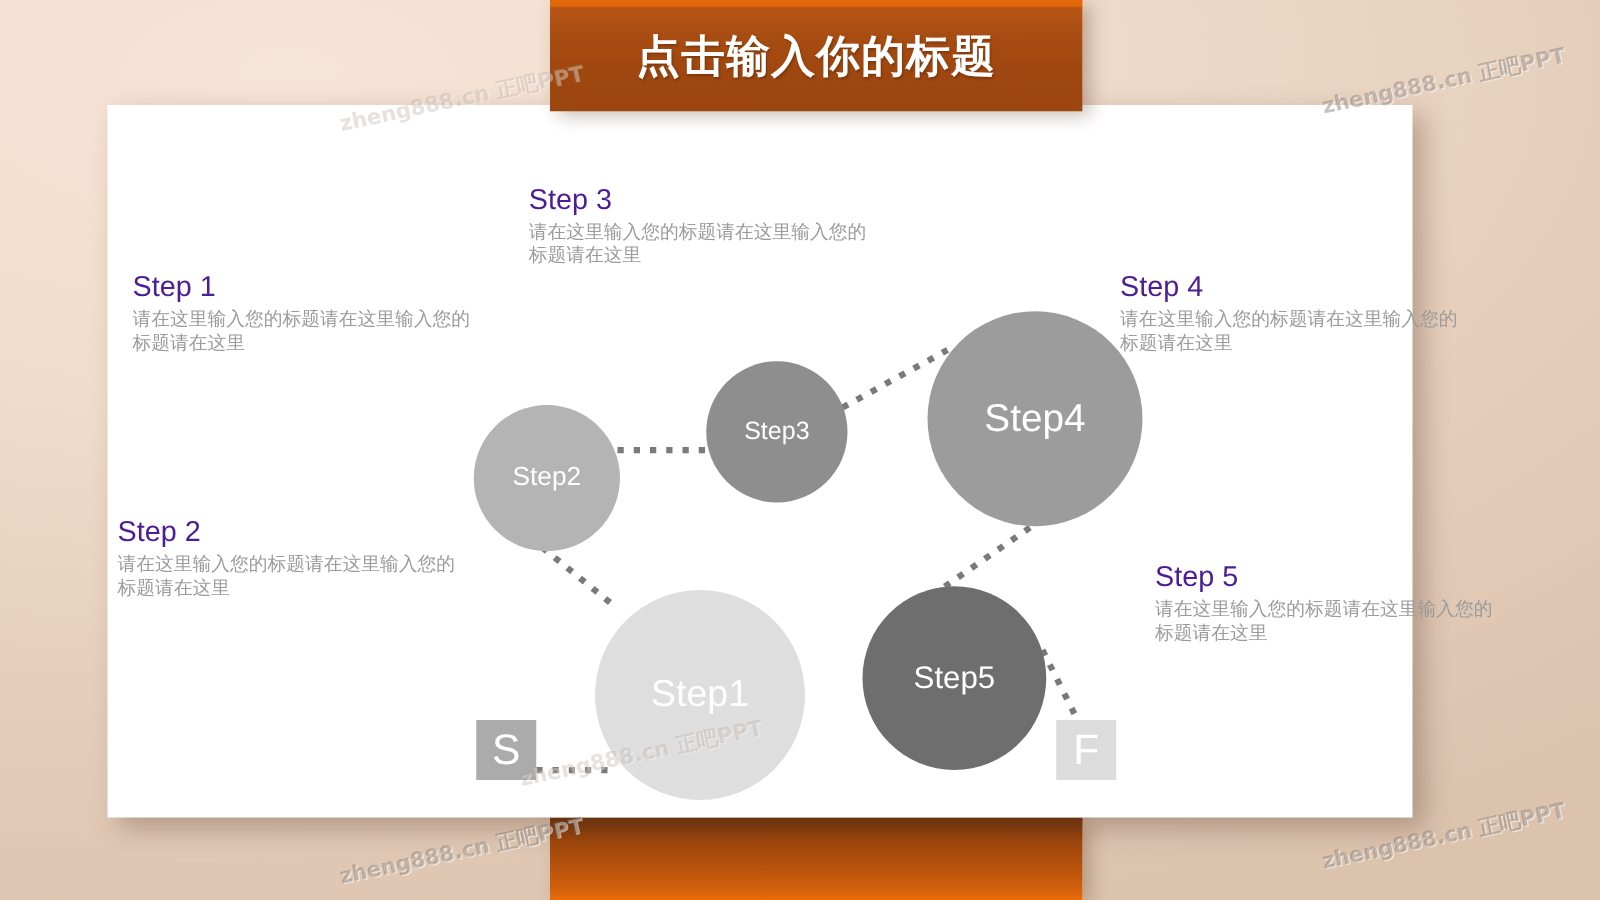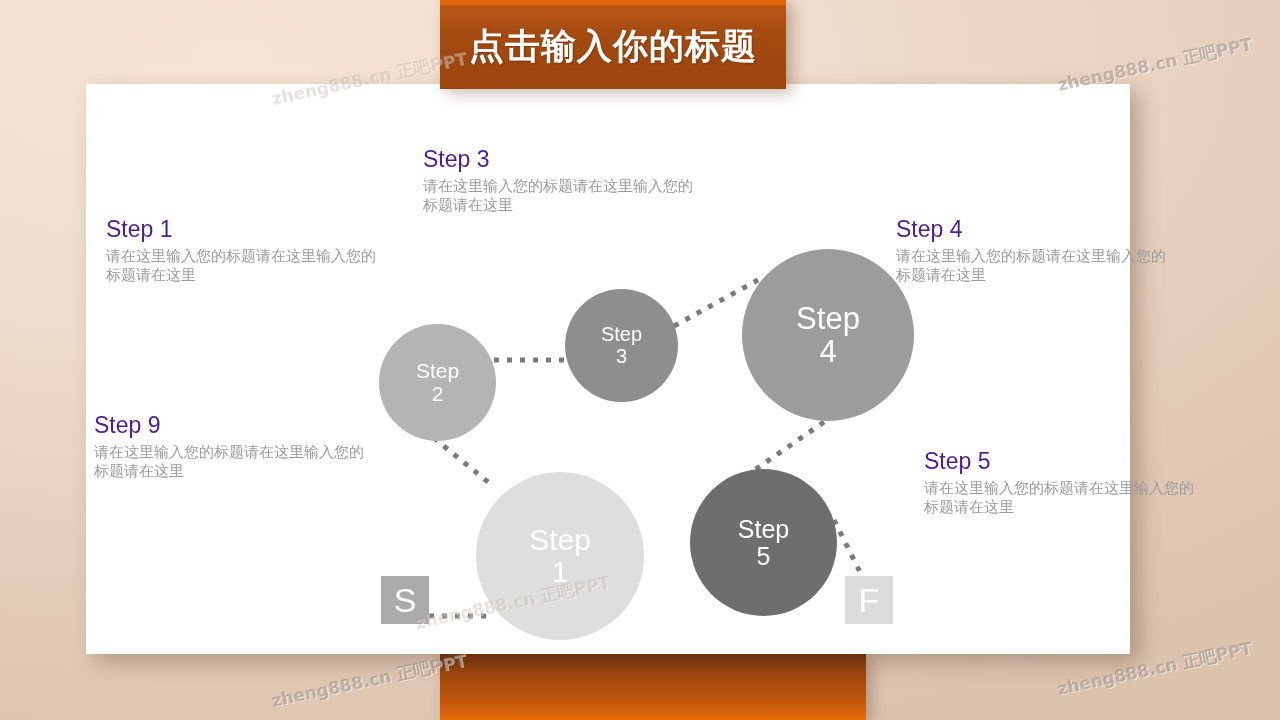--- a/index.html
+++ b/index.html
@@ -21,21 +21,21 @@
     inset: 0;
     background:
       radial-gradient(ellipse 120% 100% at 18% 8%, #f6e4d6 0%, #f0dccc 38%, #e4cdba 72%, #dcc3ae 100%);
   }
 
   
   #title-banner {
     position: absolute;
     left: 440px;
     top: 0;
-    width: 346px;
+    width: 426px;
     height: 89px;
     background: linear-gradient(180deg,
         #e2660a 0px, #e2660a 5px,
         #b85515 6px, #a84d12 28px,
         #9e4710 60px, #9c460f 100%);
     box-shadow: 6px 4px 14px rgba(80,45,20,0.33);
     z-index: 4;
   }
   #title-text {
     position: absolute;
@@ -96,21 +96,21 @@
   #block-step3 { left: 337px; top:  60px; }
   #block-step4 { left: 810px; top: 130px; }
   #block-step5 { left: 838px; top: 326px; margin-top: 36px; }
 
   
   .circle {
     position: absolute;
     border-radius: 50%;
     color: #ffffff;
     display: flex;
-    flex-direction: column;
+    flex-direction: row;
     align-items: center;
     justify-content: center;
     font-weight: normal;
     z-index: 3;
     text-align: center;
   }
   .circle .cw { display: block; line-height: 1.08; }
 
   #circle-step1 {
     left: 390px; top: 388px;
@@ -213,21 +213,21 @@
       <line x1="748" y1="436" x2="778" y2="496"></line>
     </g>
   </svg>
 
   <div class="step-block" id="block-step1">
     <div class="s-title">Step 1</div>
     <div class="s-desc">请在这里输入您的标题请在这里输入您的标题请在这里</div>
   </div>
 
   <div class="step-block" id="block-step2">
-    <div class="s-title">Step 9</div>
+    <div class="s-title">Step 2</div>
     <div class="s-desc">请在这里输入您的标题请在这里输入您的标题请在这里</div>
   </div>
 
   <div class="step-block" id="block-step3">
     <div class="s-title">Step 3</div>
     <div class="s-desc">请在这里输入您的标题请在这里输入您的标题请在这里</div>
   </div>
 
   <div class="step-block" id="block-step4">
     <div class="s-title">Step 4</div>

